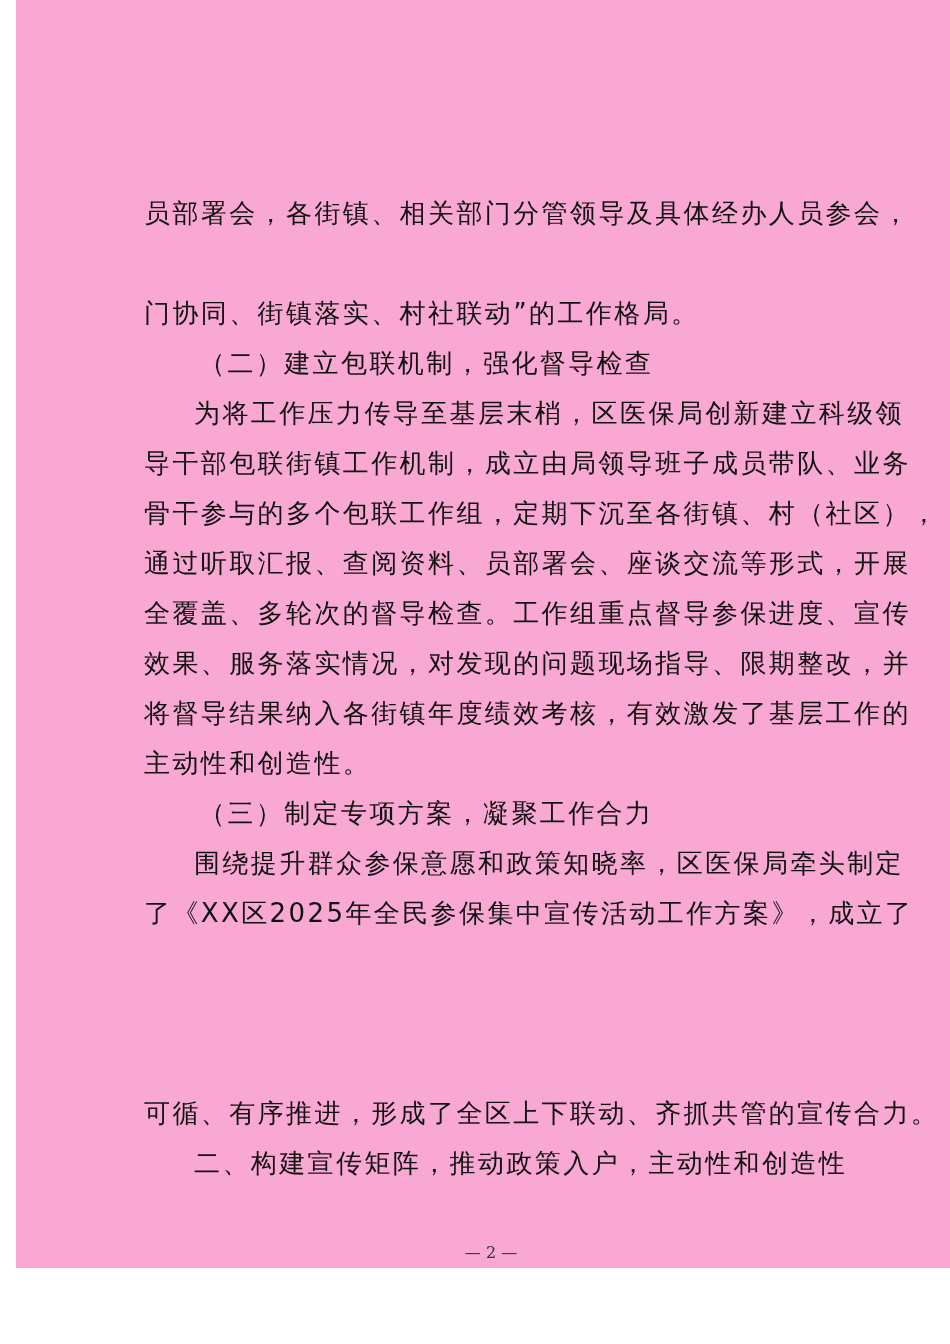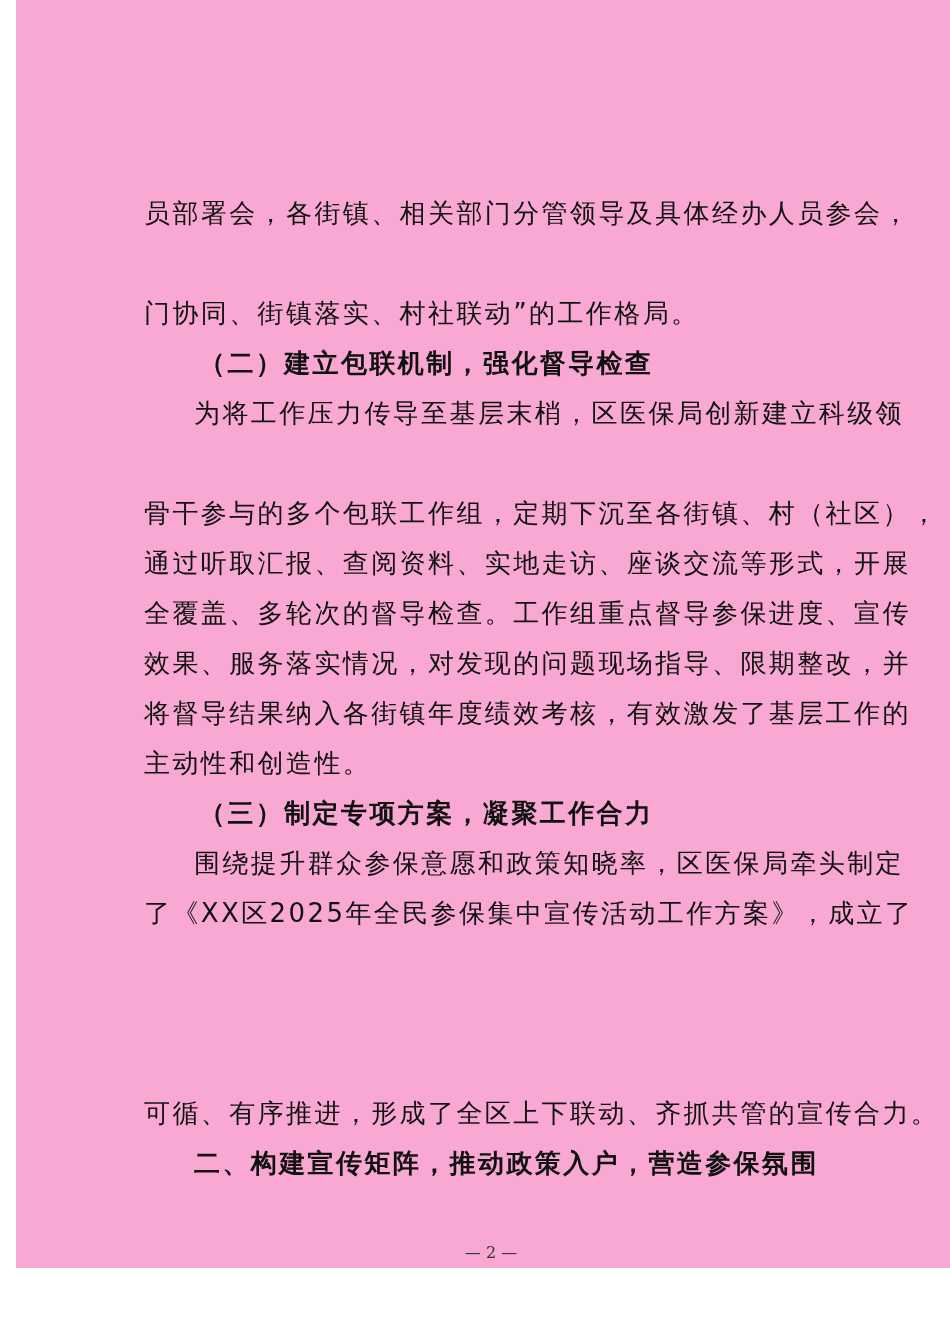--- a/index.html
+++ b/index.html
@@ -2,44 +2,45 @@
 <html><head>
   <meta charset="utf-8">
   <style>
     html, body { margin: 0; padding: 0; background: #ffffff; }
     body { width: 950px; height: 1344px; position: relative; overflow: hidden;
            font-family: "DejaVu Sans", "Liberation Sans", sans-serif; color: #111111; }
     .page { position: absolute; left: 16px; top: 0; width: 950px; height: 1268px; background: #f9a8d4; }
     .line { position: absolute; left: 128px; width: 700px; height: 50px; line-height: 50px;
             font-size: 26px; white-space: nowrap; letter-spacing: 2.4px; }
     .indent { left: 178px; }
-    .heading { font-weight: bold; }
+    .heading { font-weight: normal; }
     .h-sub { left: 183px; }
     .h-main { left: 178px; }
     .footer { position: absolute; left: 0; width: 950px; top: 1243px; text-align: center;
               font-family: "DejaVu Serif", "Liberation Serif", serif; font-size: 16px; color: #333; }
   </style>
 </head>
 <body>
 
 <div class="page">
 
   <div class="line" style="top:188px">员部署会，各街镇、相关部门分管领导及具体经办人员参会，</div>
   <div class="line" style="top:288px">门协同、街镇落实、村社联动”的工作格局。</div>
 
   <div class="line heading h-sub" style="top:338px">（二）建立包联机制，强化督导检查</div>
   <div class="line indent" style="top:388px">为将工作压力传导至基层末梢，区医保局创新建立科级领</div>
+  <div class="line" style="top:438px">导干部包联街镇工作机制，成立由局领导班子成员带队、业务</div>
   <div class="line" style="top:488px">骨干参与的多个包联工作组，定期下沉至各街镇、村（社区），</div>
-  <div class="line" style="top:538px">通过听取汇报、查阅资料、实地走访、座谈交流等形式，开展</div>
+  <div class="line" style="top:538px">通过听取汇报、查阅资料、员部署会、座谈交流等形式，开展</div>
   <div class="line" style="top:588px">全覆盖、多轮次的督导检查。工作组重点督导参保进度、宣传</div>
   <div class="line" style="top:638px">效果、服务落实情况，对发现的问题现场指导、限期整改，并</div>
   <div class="line" style="top:688px">将督导结果纳入各街镇年度绩效考核，有效激发了基层工作的</div>
   <div class="line heading h-sub" style="top:788px">（三）制定专项方案，凝聚工作合力</div>
 
   <div class="line" style="top:738px">主动性和创造性。</div>
   <div class="line indent" style="top:838px">围绕提升群众参保意愿和政策知晓率，区医保局牵头制定</div>
   <div class="line" style="top:888px">了《XX区2025年全民参保集中宣传活动工作方案》，成立了</div>
   <div class="line" style="top:1088px">可循、有序推进，形成了全区上下联动、齐抓共管的宣传合力。</div>
 
-  <div class="line heading h-main" style="top:1138px">二、构建宣传矩阵，推动政策入户，营造参保氛围</div>
+  <div class="line heading h-main" style="top:1138px">二、构建宣传矩阵，推动政策入户，主动性和创造性</div>
 
   <div class="footer">— 2 —</div>
 </div>
 
 </body></html>

